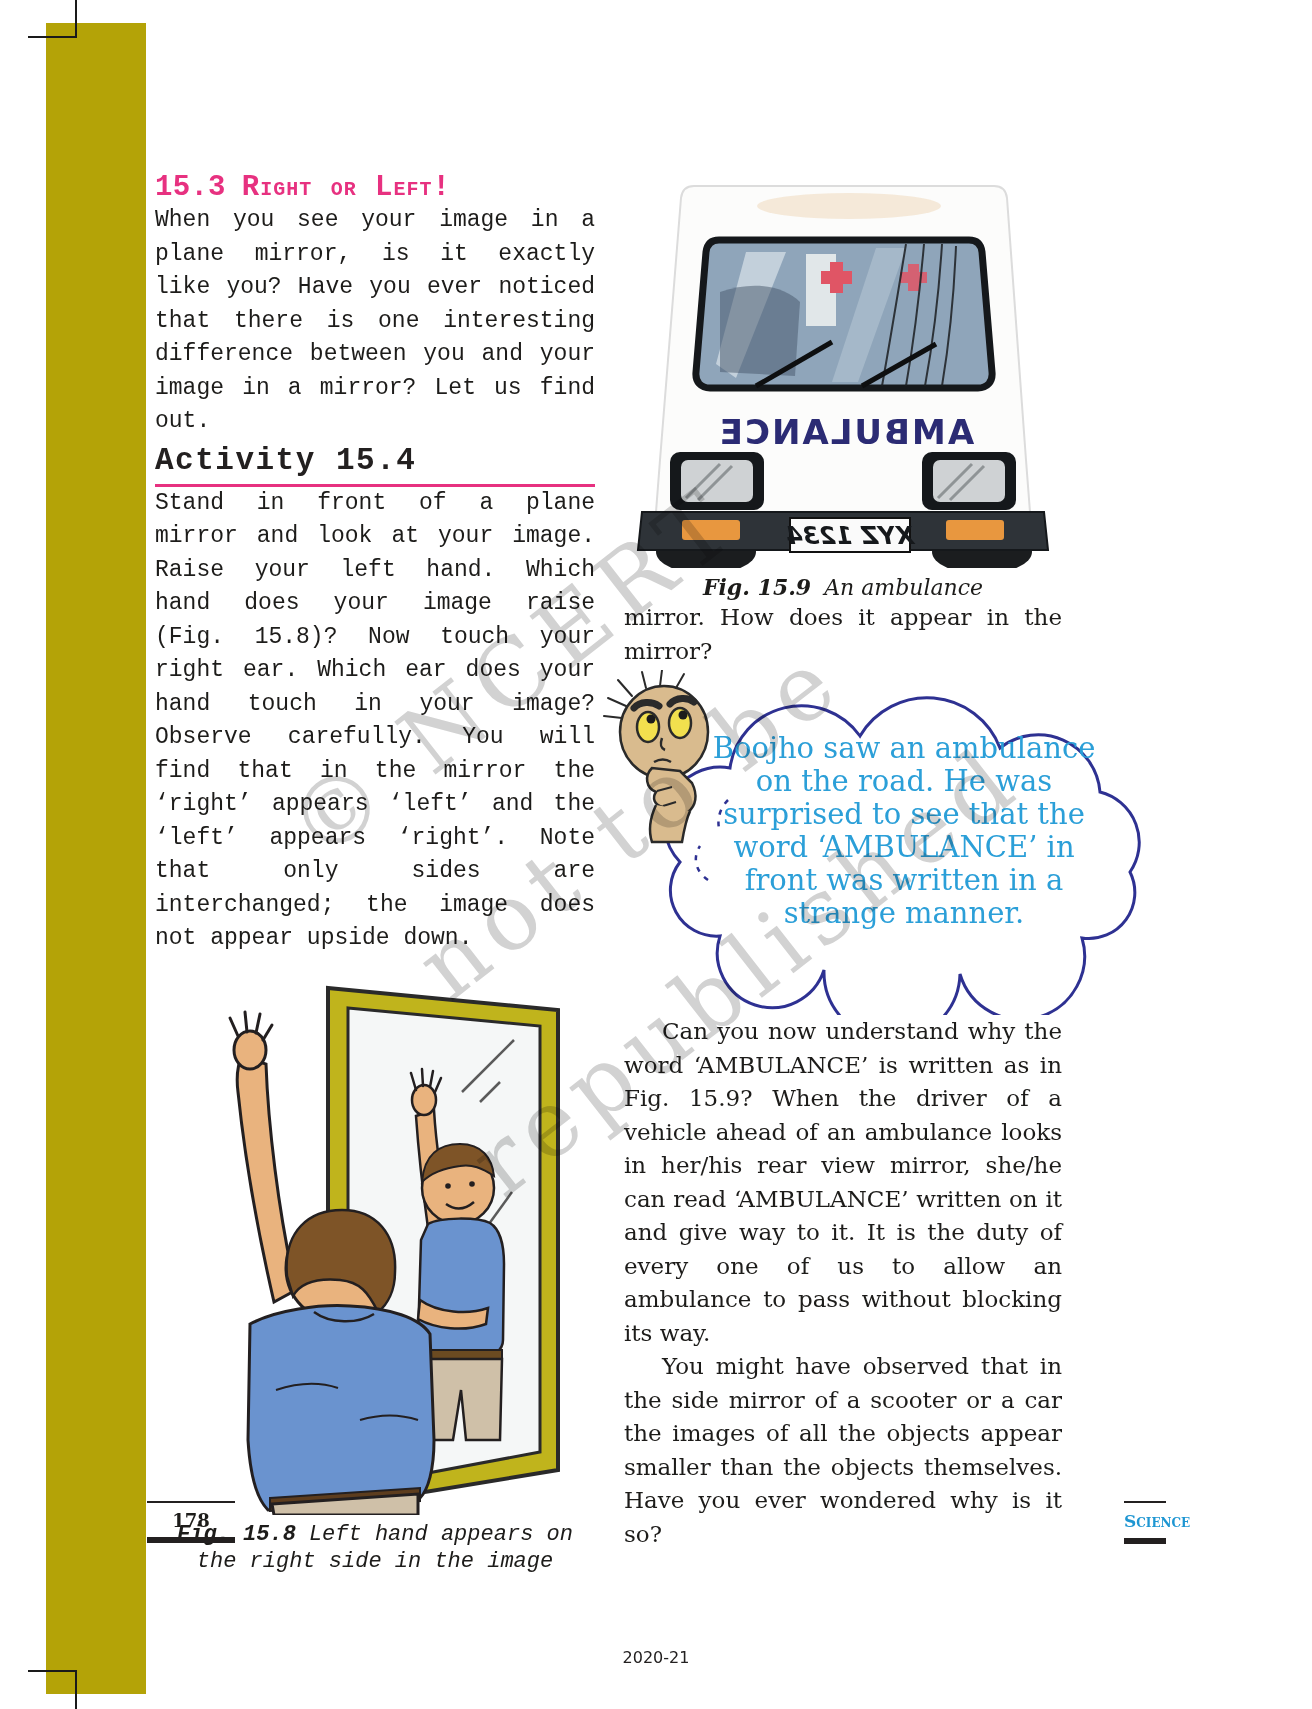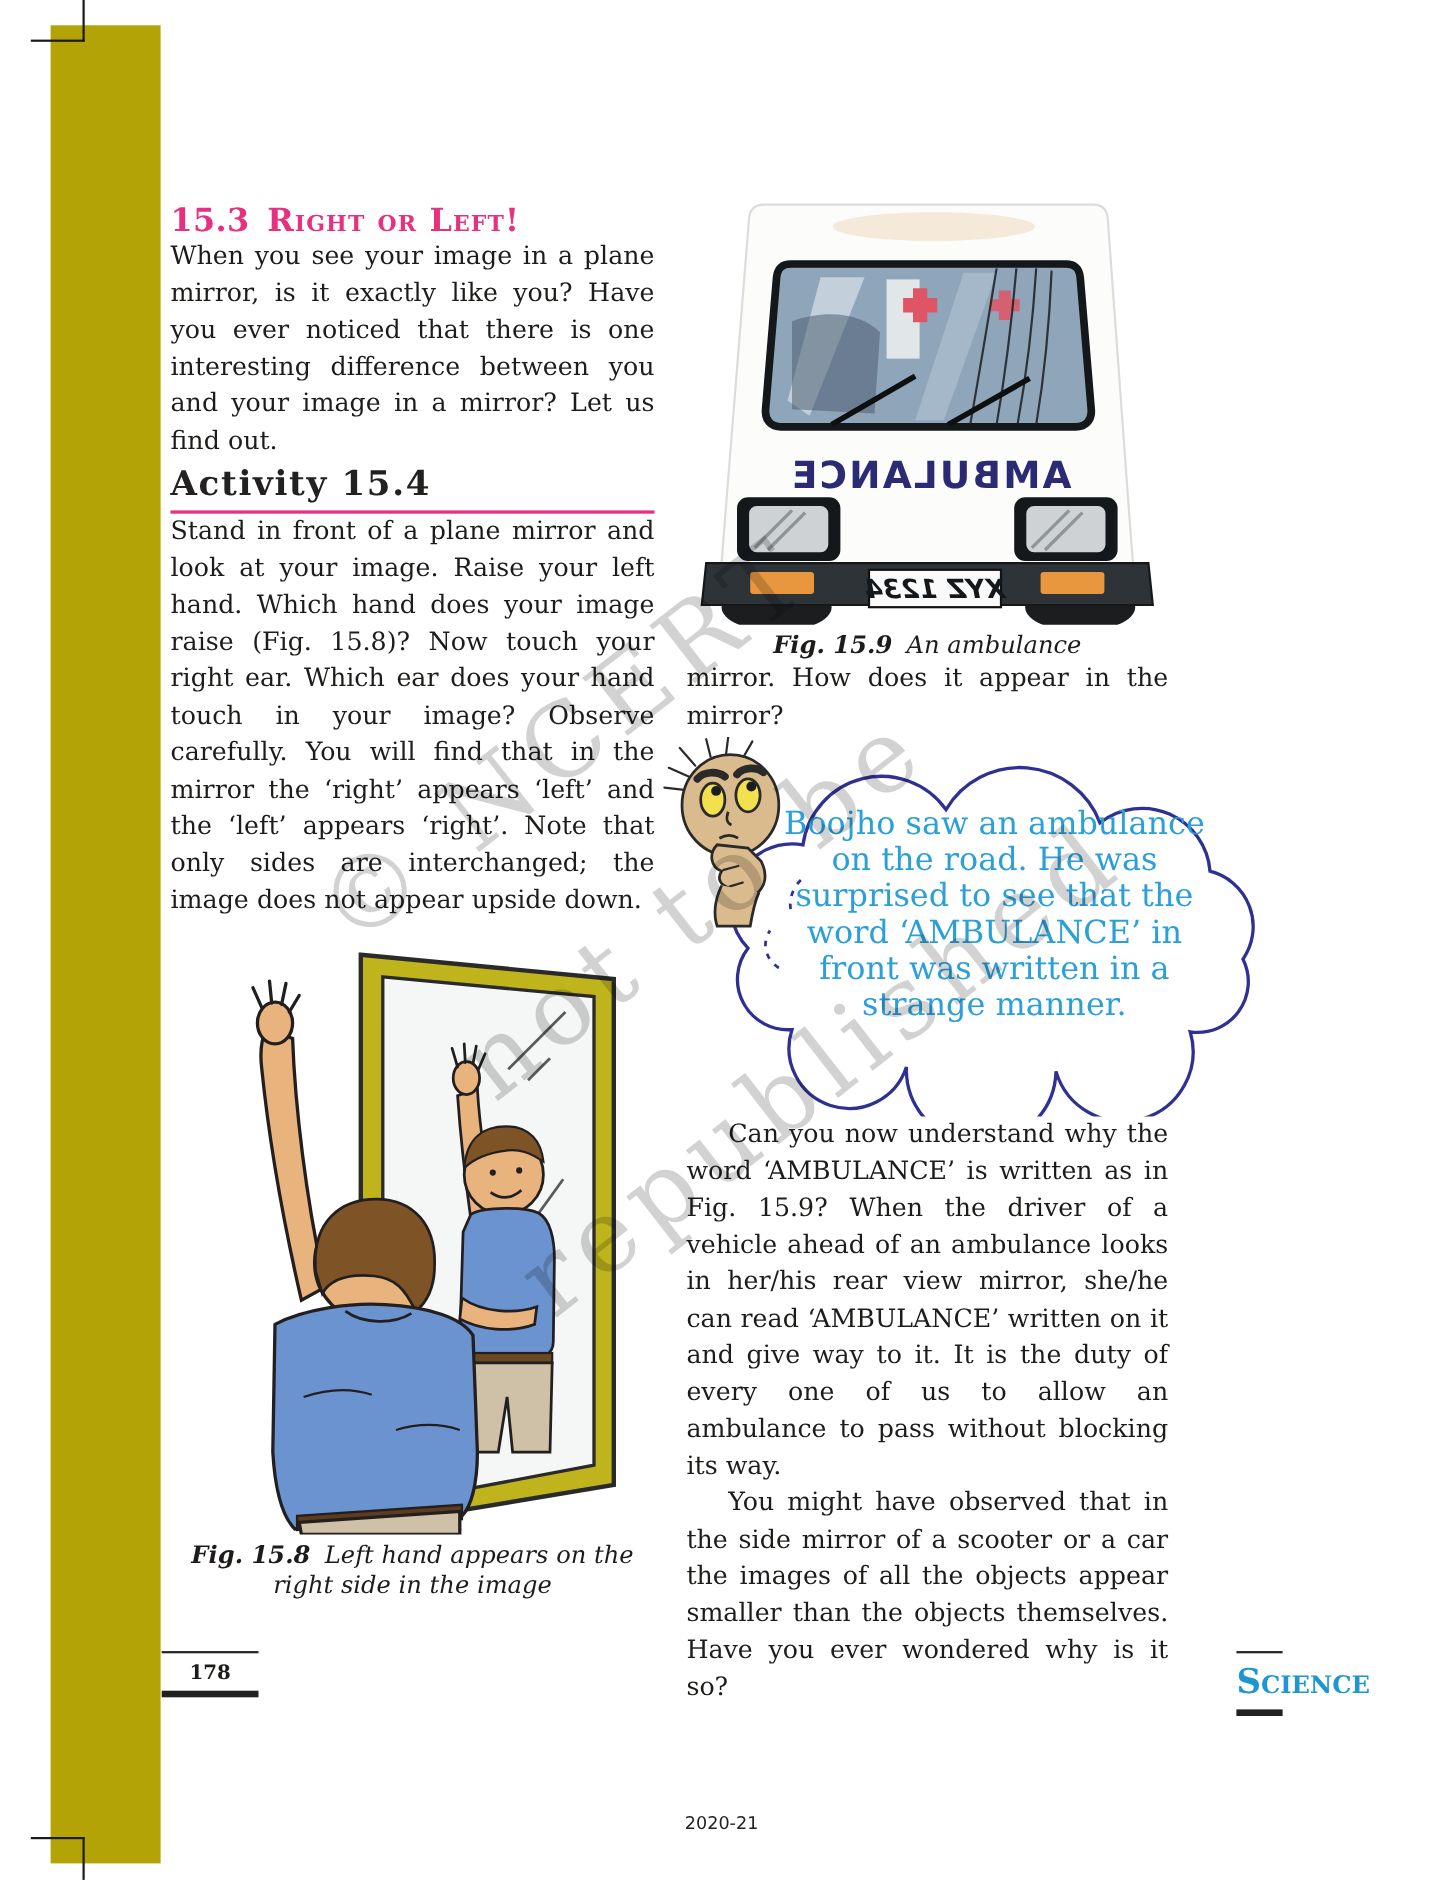--- a/index.html
+++ b/index.html
@@ -7,21 +7,21 @@
         font-family:"DejaVu Serif",serif;color:#1d1c1a;overflow:hidden;}
 
   
   .band{position:absolute;left:46px;top:23px;width:100px;height:1671px;background:#b4a307;}
   .crop{position:absolute;background:#1a1a1a;}
   .crop.tv{left:75px;top:0;width:2px;height:38px;}
   .crop.th{left:28px;top:36px;width:49px;height:2px;}
   .crop.bh{left:28px;top:1670px;width:49px;height:2px;}
   .crop.bv{left:75px;top:1670px;width:2px;height:39px;}
 
-  .col-left{position:absolute;left:155px;top:183px;width:440px;}
+  .col-left{position:absolute;left:155px;top:171px;width:440px;font-family:Liberation Mono, monospace;}
   .col-right{position:absolute;left:624px;top:160px;width:438px;}
 
   .sec-head{color:#e73180;font-weight:bold;font-size:29px;letter-spacing:.3px;}
   .sec-head .num{margin-right:16px;}
   .sec-head .cap{font-variant:small-caps;letter-spacing:1px;}
 
   p.body{font-size:23px;line-height:33.5px;text-align:justify;margin:0;}
   .intro{margin-top:12px;}
   .act-head{font-size:31px;font-weight:bold;margin-top:4px;letter-spacing:1.5px;color:#232020;}
   .act-rule{height:3px;background:#e73180;margin-top:6px;}
@@ -42,21 +42,21 @@
               color:#2b9fd8;font-size:29px;line-height:33px;}
 
   .after-cloud{margin-top:6px;}
 
   
   .footer-left{position:absolute;left:147px;top:1501px;width:88px;text-align:center;}
   .footer-right{position:absolute;left:1076px;top:1501px;width:90px;text-align:center;}
   .pagenum{display:block;font-weight:bold;font-size:18px;padding:7px 0 6px;
            border-top:2px solid #232020;border-bottom:6px solid #232020;}
   .science{display:block;font-variant:small-caps;font-weight:bold;color:#1e96d2;
-           font-size:31px;padding:8px 0 7px;border-top:2px solid #232020;border-bottom:6px solid #232020;margin-left:48px;}
+           font-size:17px;padding:8px 0 7px;border-top:2px solid #232020;border-bottom:6px solid #232020;margin-left:48px;}
   .edition{position:absolute;left:0;top:1648px;width:1312px;text-align:center;
            font-family:"DejaVu Sans",sans-serif;font-size:16px;color:#232020;}
 
   
   .watermark{position:absolute;left:40px;top:540px;width:1180px;
              transform:rotate(-38deg);transform-origin:50% 50%;
              text-align:center;color:#d2d2d2;mix-blend-mode:multiply;
              font-size:92px;letter-spacing:10px;line-height:2.05;
              font-family:"DejaVu Serif",serif;z-index:9;pointer-events:none;}
 </style>

